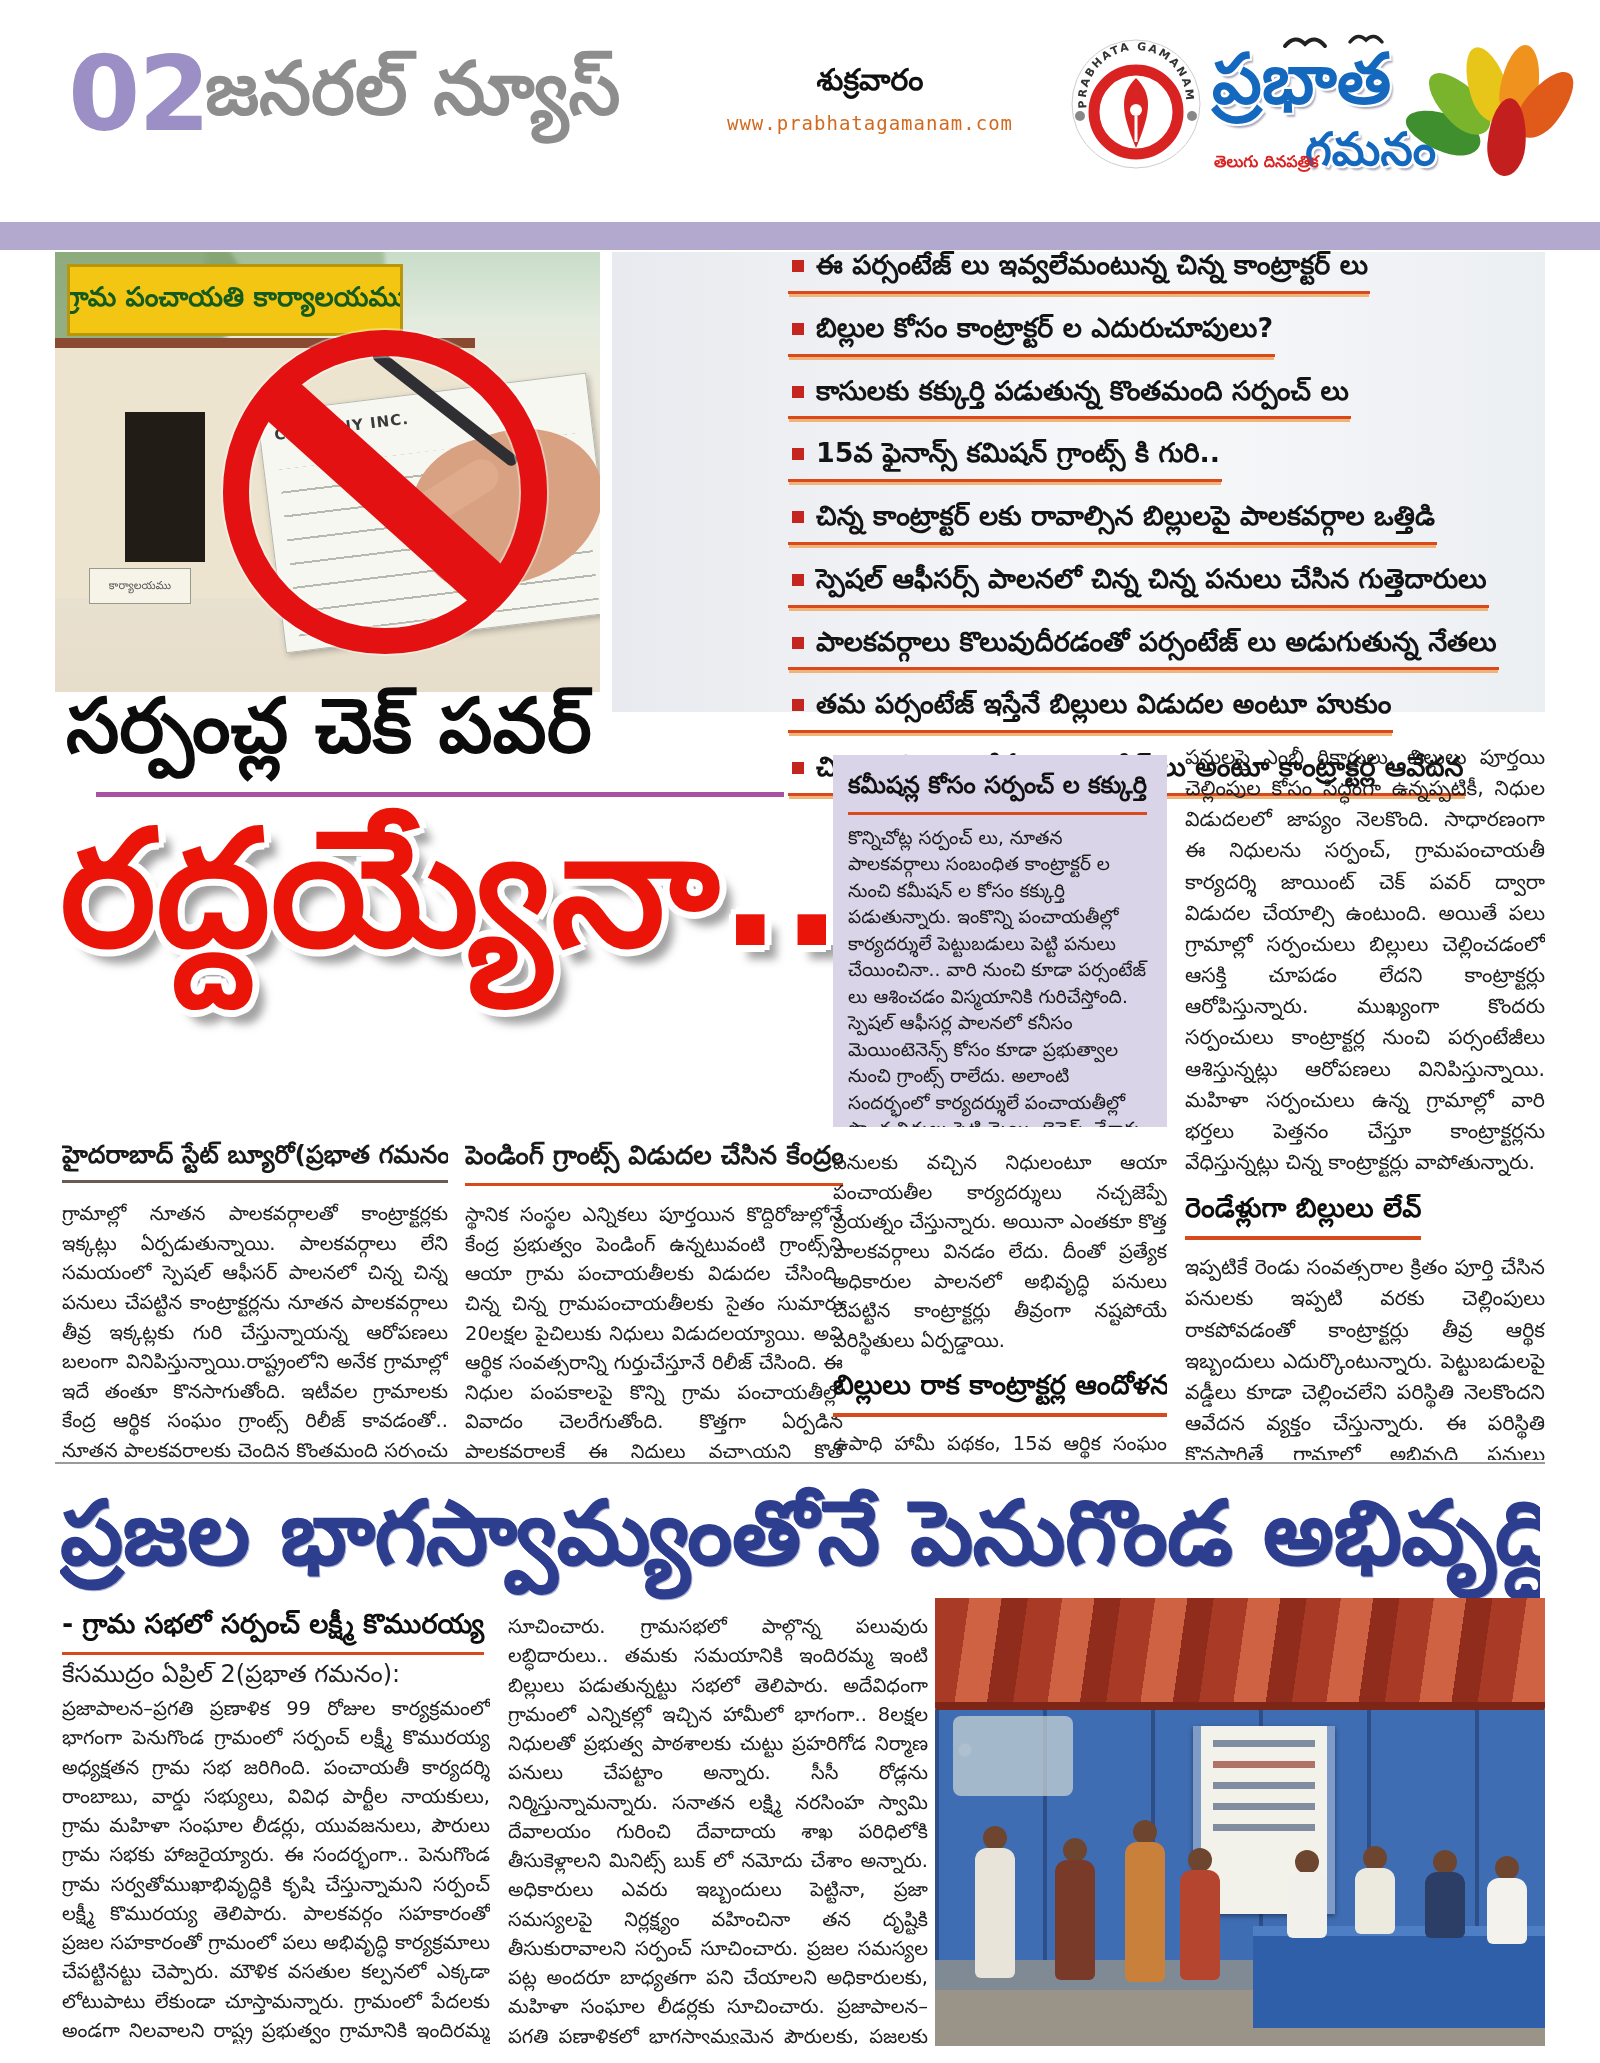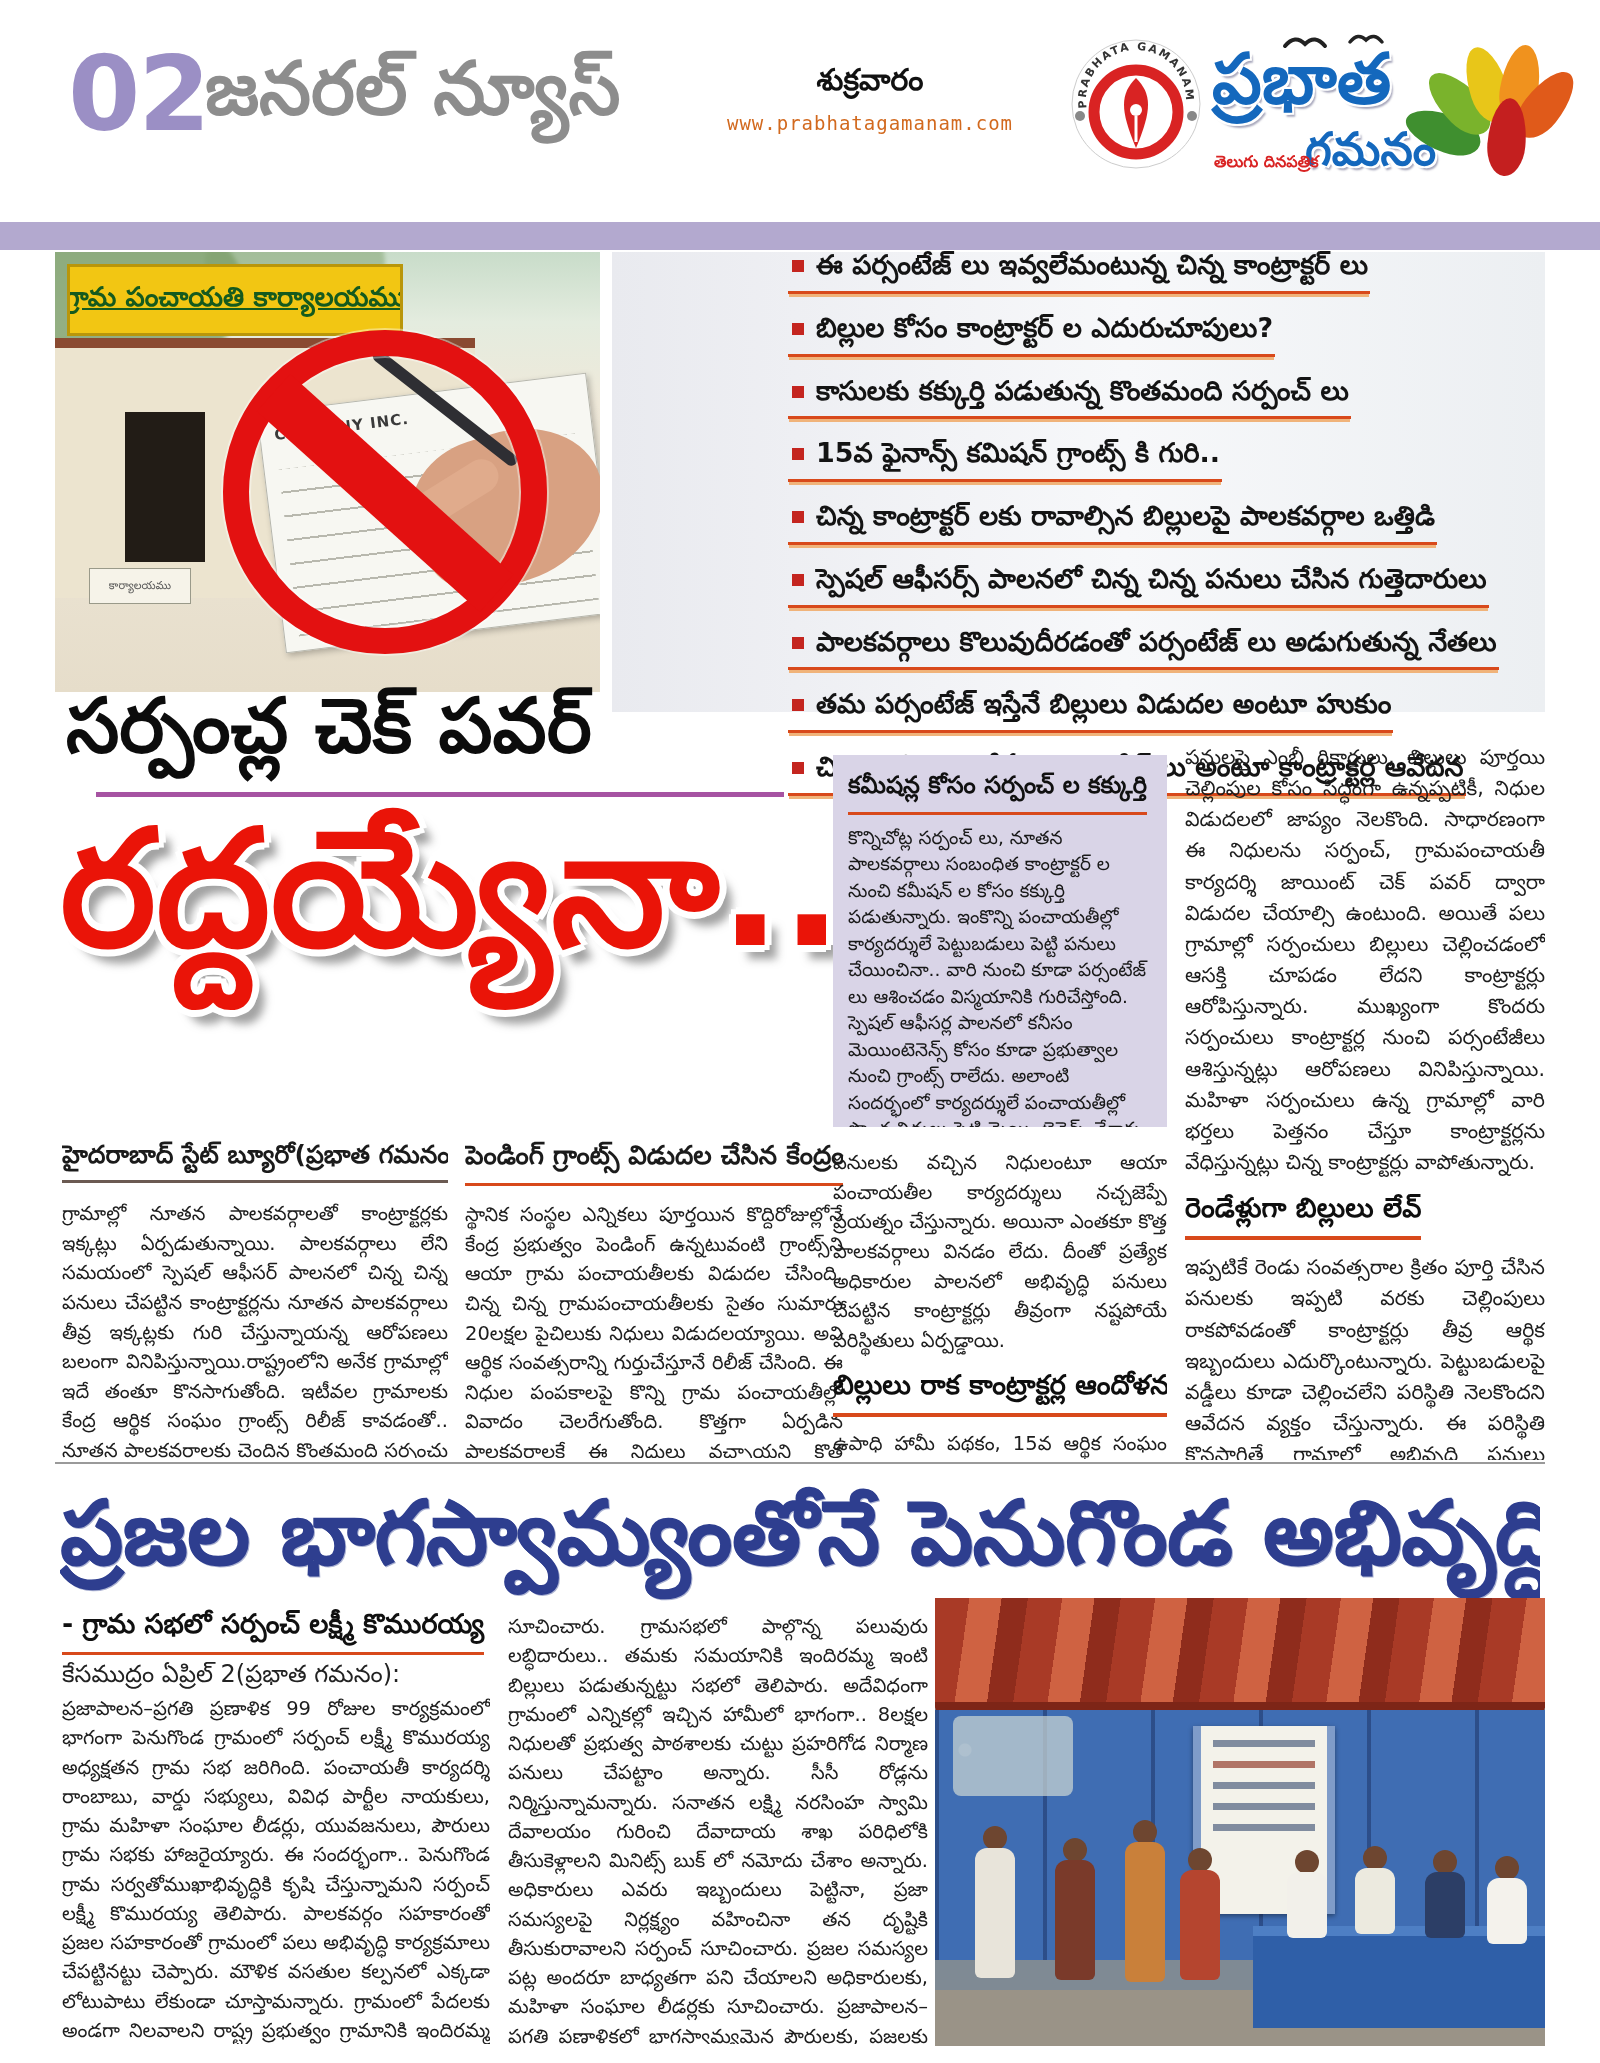--- a/index.html
+++ b/index.html
@@ -27,21 +27,21 @@
 
   .purple-bar{left:0;top:222px;width:1600px;height:28px;background:#b3a9cf;}
 
   
   .lead-photo{left:55px;top:252px;width:545px;height:440px;overflow:hidden;background:linear-gradient(180deg,#c8dcc9 0%,#e4ecdf 16%,#efe9da 34%,#e6ddca 100%);}
   .foliage{position:absolute;border-radius:50%;background:#7fa06c;opacity:.8;filter:blur(2px);}
   .building{position:absolute;left:0;top:96px;width:420px;height:250px;background:#ece4cf;}
   .roofline{position:absolute;left:0;top:86px;width:420px;height:16px;background:#8a4a31;}
   .doorway{position:absolute;left:70px;top:160px;width:80px;height:150px;background:#221c16;}
   .signboard{position:absolute;left:12px;top:12px;width:330px;height:66px;background:#f2c613;border:3px solid #b9960a;
-             color:#155a1e;font-weight:900;font-size:27px;display:flex;align-items:center;justify-content:center;white-space:nowrap;overflow:hidden;text-decoration:underline;}
+             color:#155a1e;font-weight:900;font-size:27px;display:flex;align-items:center;justify-content:center;white-space:nowrap;overflow:hidden;}
   .wall-sign{position:absolute;left:34px;top:316px;width:100px;height:34px;background:#f6f3e9;border:1px solid #9a9a8a;
              color:#555;font-size:11px;display:flex;align-items:center;justify-content:center;overflow:hidden;font-family:Liberation Mono, monospace;}
   .cheque{position:absolute;left:215px;top:140px;width:330px;height:240px;background:#f7f7f2;border:1px solid #b5b5ab;
           transform:rotate(-7deg);box-shadow:2px 3px 6px rgba(0,0,0,.25);}
   .cheque-lines{position:absolute;left:14px;top:58px;right:14px;bottom:14px;
           background:repeating-linear-gradient(180deg,transparent 0 22px,#b8b8ae 22px 24px);}
   .cheque-company{position:absolute;left:14px;top:14px;font-size:15px;font-weight:800;color:#3a3a3a;letter-spacing:1px;}
   .hand{position:absolute;left:360px;top:180px;width:190px;height:150px;background:#d8a182;border-radius:45% 55% 60% 40%;transform:rotate(-18deg);}
   .finger{position:absolute;left:330px;top:230px;width:120px;height:34px;background:#e0ab8c;border-radius:18px;transform:rotate(-32deg);}
   .pen{position:absolute;left:300px;top:150px;width:180px;height:12px;background:#2e2e33;border-radius:6px;transform:rotate(38deg);}

